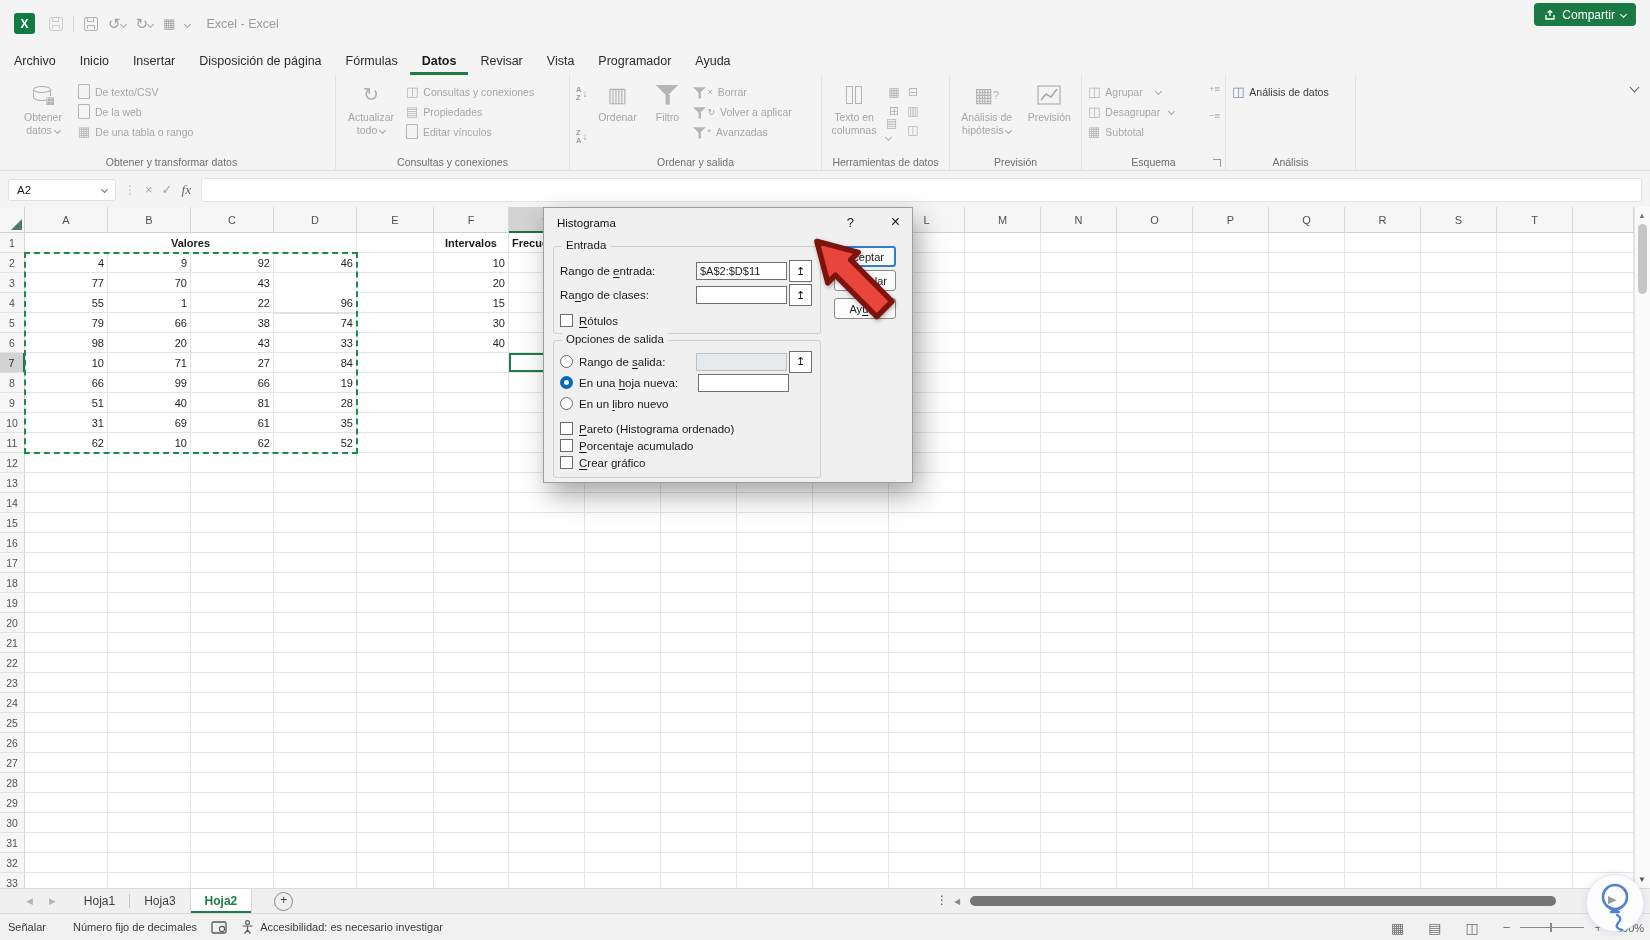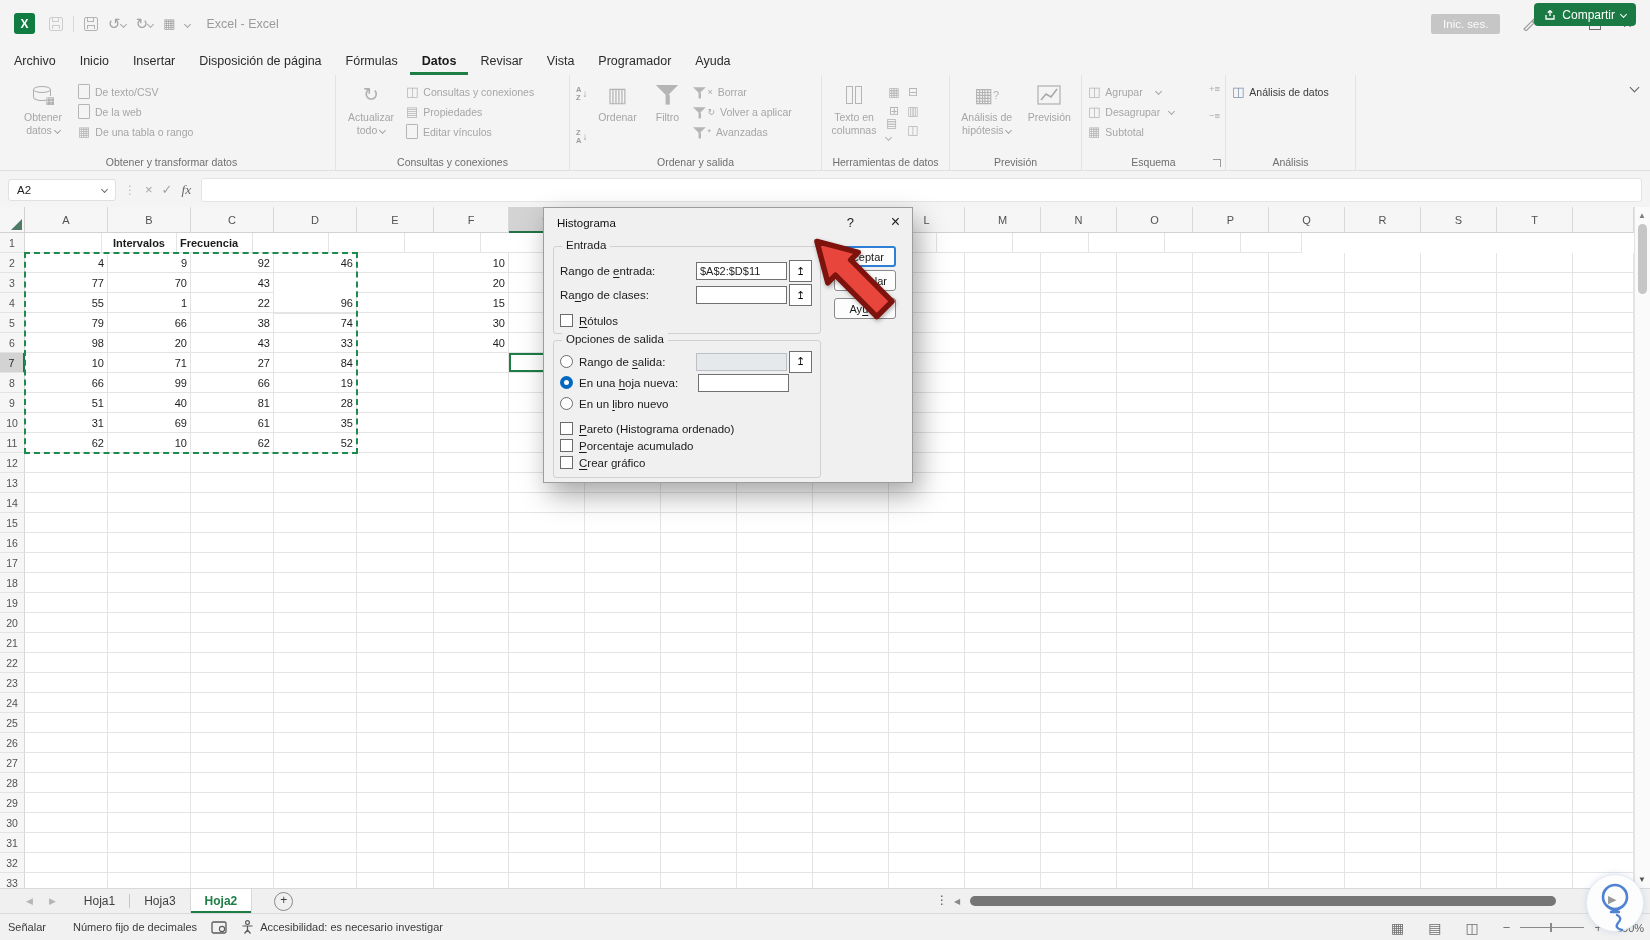--- a/index.html
+++ b/index.html
@@ -177,29 +177,20 @@
     <div class="qat">
       <span class="i-save lite"></span>
       <span class="qat-sep"></span>
       <span class="i-save"></span>
       <span><span class="undoredo">↺</span><span class="chev small"></span></span>
       <span><span class="undoredo">↻</span><span class="chev small"></span></span>
       <span class="i-tablepen">▦</span>
       <span style="color:#a3a3a3;"><span class="chev small"></span></span>
     </div>
     <span id="win-title">Excel - Excel</span>
-    <div id="tb-right">
-      <span id="signin">Inic. ses.</span>
-      <svg width="14" height="14" viewBox="0 0 14 14">
-        <path d="M2 12 L10 4 L12 6 L4 14 Z M10.5 3.5 L12.5 1.5 L14 3 L12 5 Z" fill="none" stroke="#9a9a9a" stroke-width="1.1"></path>
-      </svg>
-      <span class="capbtn">−</span>
-      <span class="i-maxbox"></span>
-      <span class="capbtn" style="font-size:16px;">×</span>
-    </div>
   </div>
 
   <div id="menubar">
       <div class="mi">Archivo</div>
       <div class="mi">Inicio</div>
       <div class="mi">Insertar</div>
       <div class="mi">Disposición de página</div>
       <div class="mi">Fórmulas</div>
       <div class="mi active">Datos</div>
       <div class="mi">Revisar</div>
@@ -434,20 +425,21 @@
         <div class="g-colh" style="width: 76px;">O</div>
         <div class="g-colh" style="width: 76px;">P</div>
         <div class="g-colh" style="width: 76px;">Q</div>
         <div class="g-colh" style="width: 76px;">R</div>
         <div class="g-colh" style="width: 76px;">S</div>
         <div class="g-colh" style="width: 76px;">T</div>
         <div class="g-colh" style="width: 61px;"></div>
       </div>
       <div class="g-row">
         <div class="g-rowh">1</div>
+        <div class="g-cell hdr ctr" style="width: 332px;">Valores</div>
         <div class="g-cell" style="width: 77px;"></div>
         <div class="g-cell hdr ctr" style="width: 75px;">Intervalos</div>
         <div class="g-cell hdr lft" style="width: 76px;">Frecuencia</div>
         <div class="g-cell" style="width: 76px;"></div>
         <div class="g-cell" style="width: 76px;"></div>
         <div class="g-cell" style="width: 76px;"></div>
         <div class="g-cell" style="width: 76px;"></div>
         <div class="g-cell" style="width: 76px;"></div>
         <div class="g-cell" style="width: 76px;"></div>
         <div class="g-cell" style="width: 76px;"></div>

